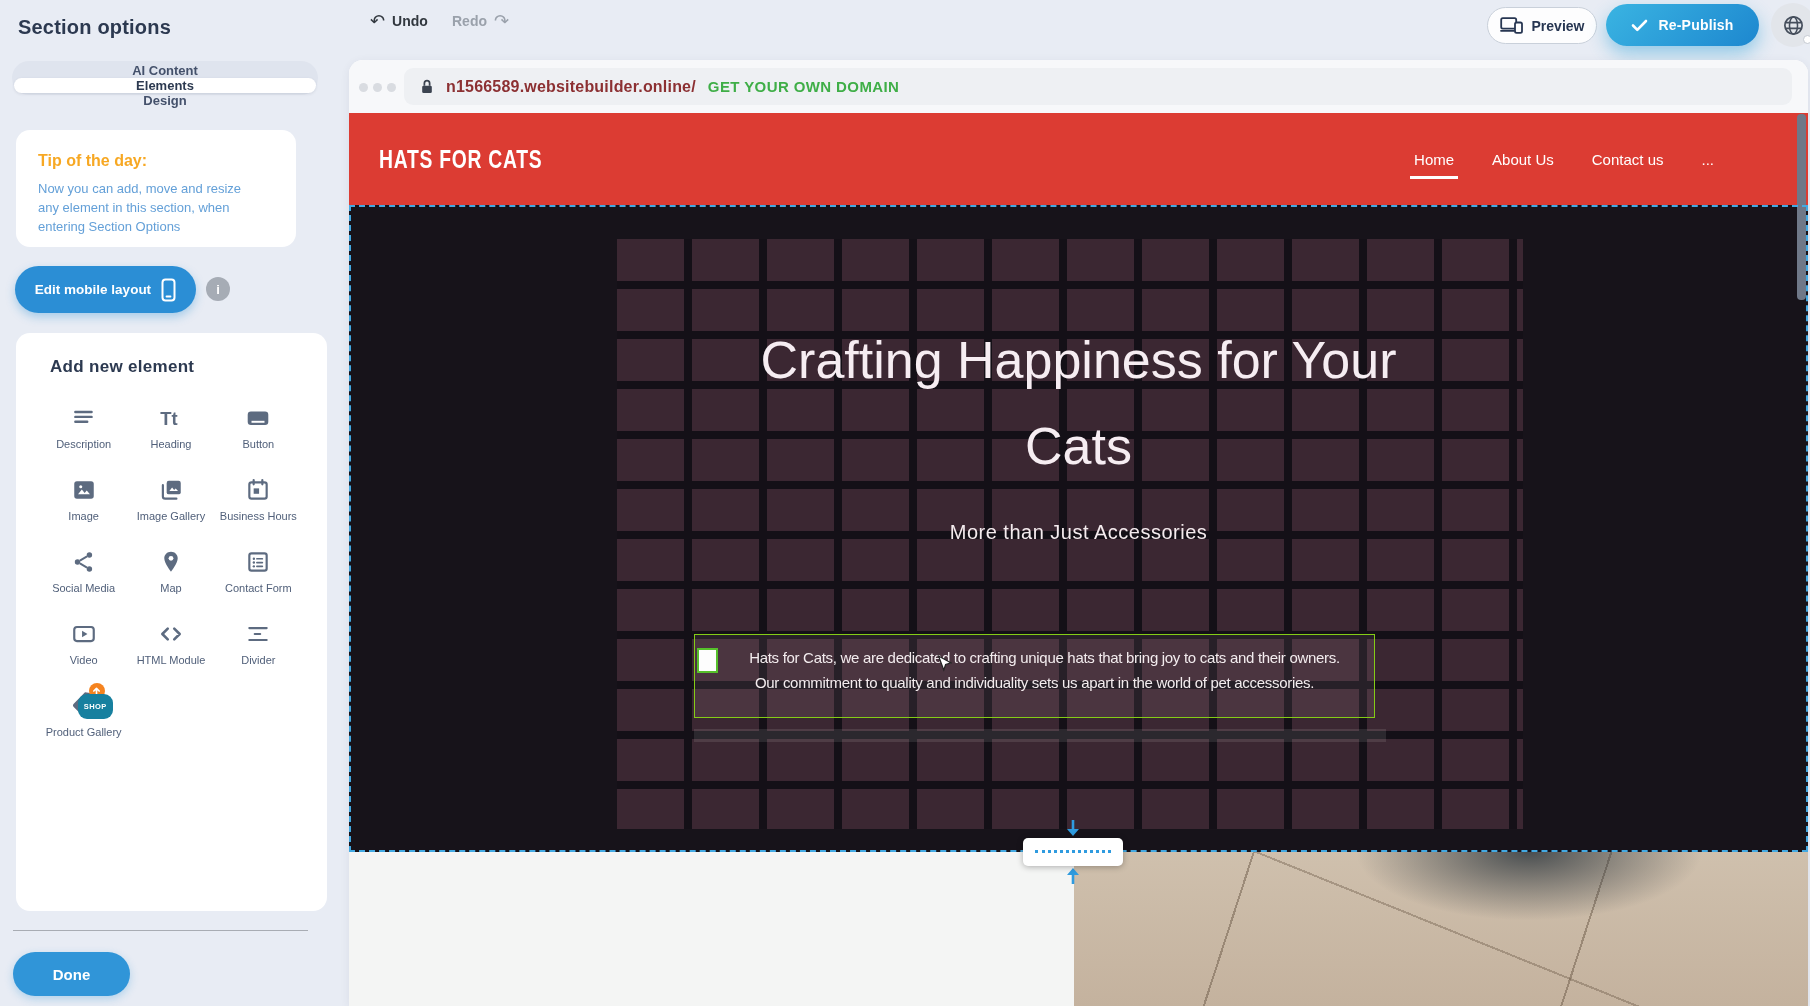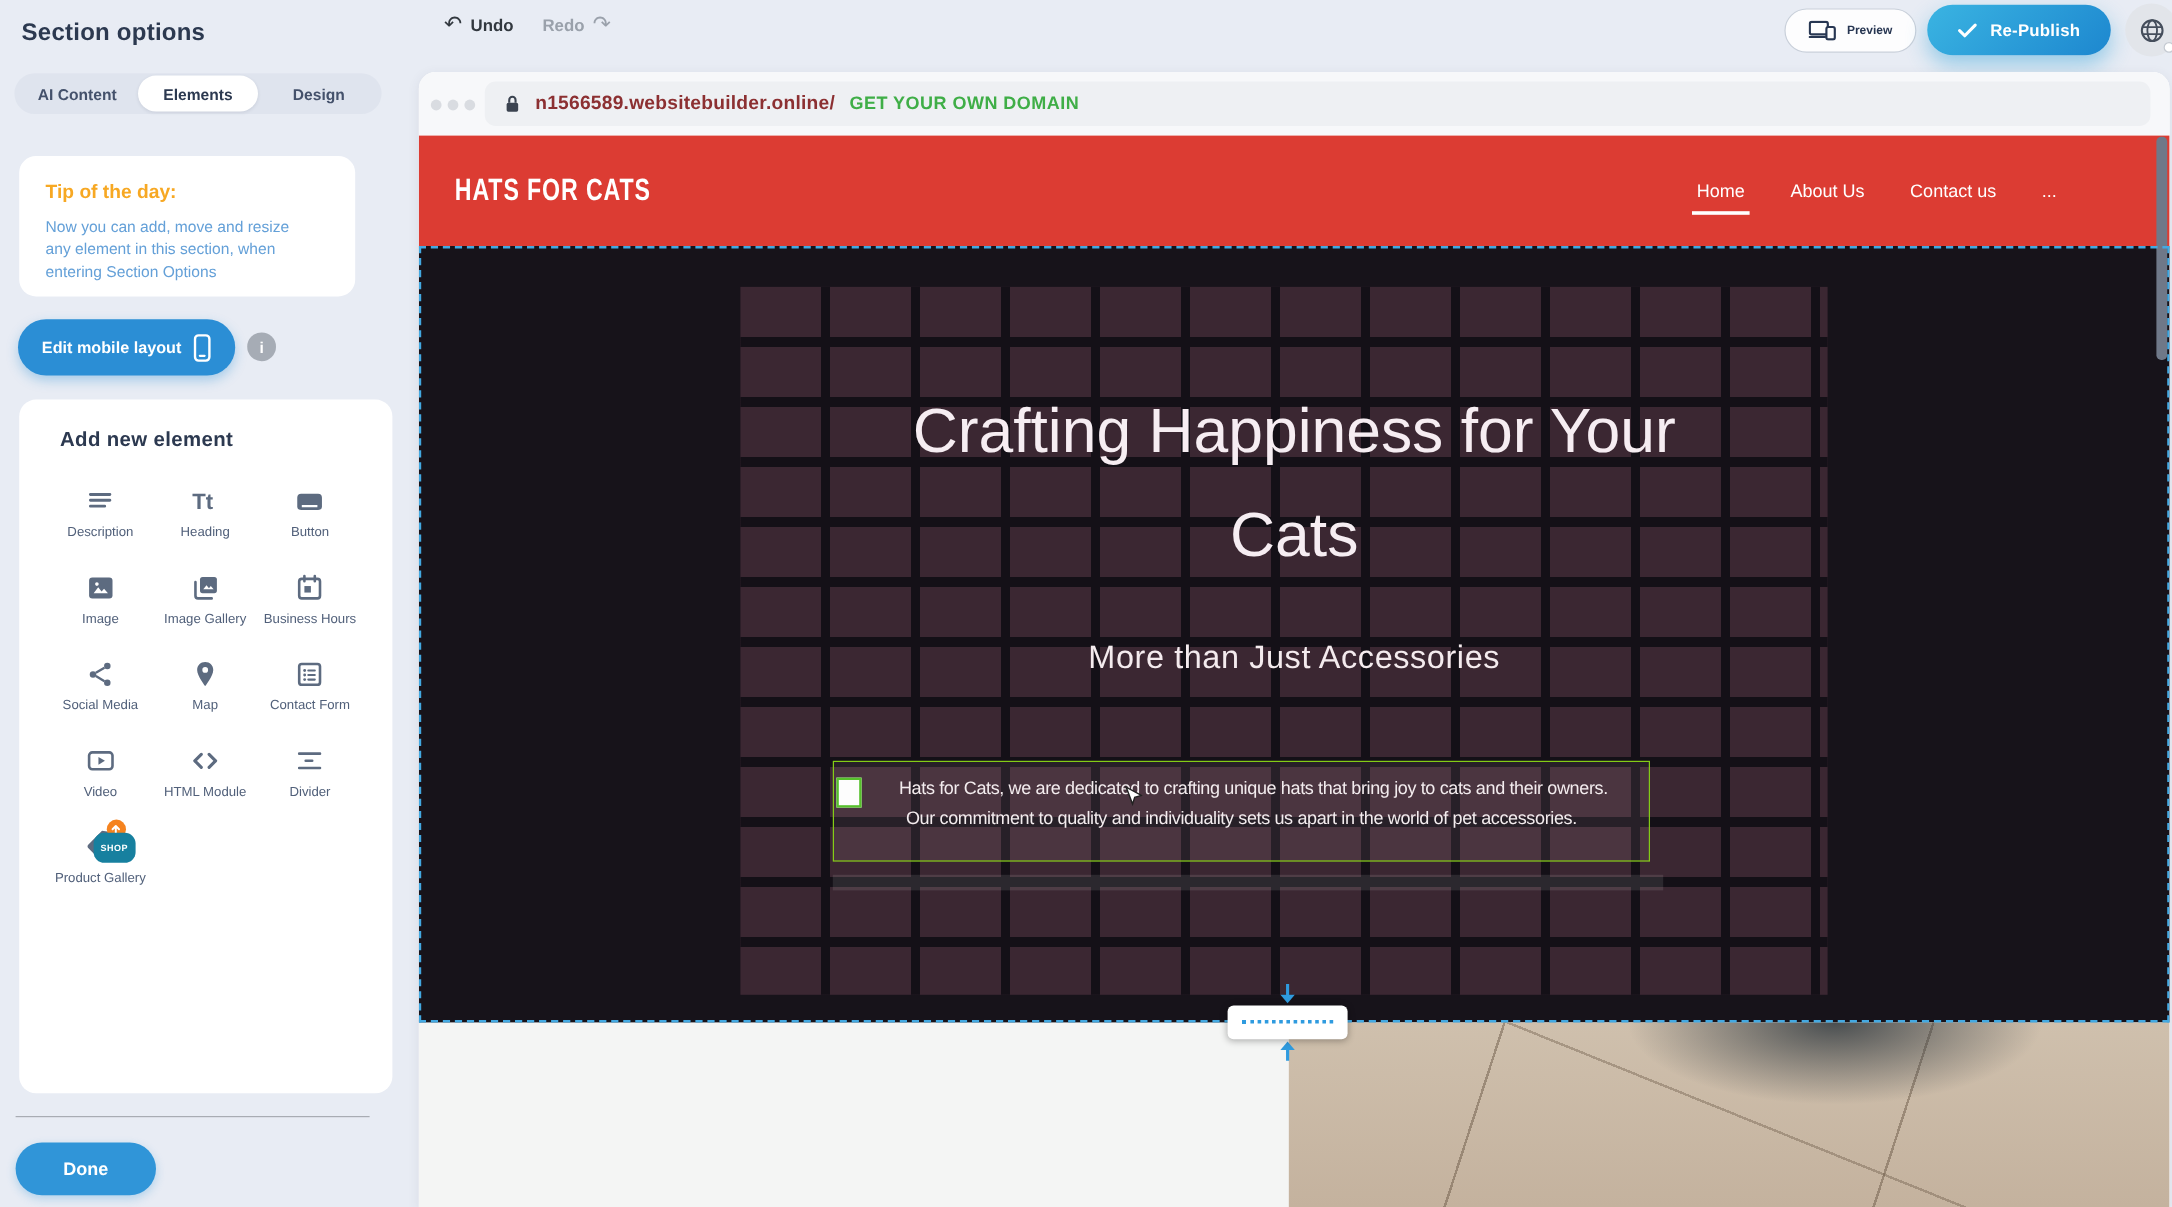--- a/index.html
+++ b/index.html
@@ -14,32 +14,32 @@
 
   
   .app-title { left:18px; top:16px; font-size:20px; font-weight:700; color:#2c3950; letter-spacing:.2px; }
   .undo-btn, .redo-btn { top:13px; display:flex; align-items:center; gap:7px; font-size:14px; font-weight:700; cursor:pointer; }
   .undo-btn { left:370px; color:#32383f; }
   .redo-btn { left:452px; color:#9aa1ab; }
   .u-arrow { font-family:"DejaVu Sans", sans-serif; font-size:18px; font-weight:400; line-height:16px; }
 
   .preview-btn { left:1487px; top:7px; width:110px; height:37px; background:#fdfdfe; border:1.5px solid #c9d0da;
     border-radius:19px; display:flex; align-items:center; justify-content:center; gap:8px; cursor:pointer; }
-  .preview-btn span { font-size:10px; font-weight:700; color:#273652; }
+  .preview-btn span { font-size:14px; font-weight:700; color:#273652; }
   .republish-btn { left:1606px; top:4px; width:153px; height:42px; border-radius:21px;
     background:linear-gradient(135deg,#3ab4e2,#1d87cf); box-shadow:0 8px 18px rgba(42,160,214,.45);
     display:flex; align-items:center; justify-content:center; gap:10px; cursor:pointer; }
   .republish-btn span { font-size:14px; font-weight:700; color:#fff; letter-spacing:.2px; }
   .globe-btn { left:1771px; top:3px; width:44px; height:44px; border-radius:50%; background:#e2e5ea;
     display:flex; align-items:center; justify-content:center; cursor:pointer; }
   .globe-badge { position:absolute; right:3px; bottom:3px; width:9px; height:9px; border-radius:50%;
     background:#fff; border:1px solid #c5cad2; }
 
   
-  .tabs { left:12px; top:61px; width:306px; height:34px; background:#dfe4ee; border-radius:17px; display:flex; padding:2px; }
+  .tabs { left:12px; top:61px; width:306px; height:34px; background:#dfe4ee; border-radius:17px; display:flex; padding:2px;flex-direction:column; }
   .tab { flex:1; display:flex; align-items:center; justify-content:center; font-size:13px; font-weight:700;
     color:#44516b; border-radius:15px; cursor:pointer; }
   .tab.active { background:#fff; box-shadow:0 1px 3px rgba(50,60,80,.12); color:#2c3950; }
 
   .tip-card { left:16px; top:130px; width:280px; height:117px; background:#fff; border-radius:14px; padding:22px 32px 0 22px; }
   .tip-title { font-size:16px; font-weight:700; color:#f7a823; margin-bottom:9px; }
   .tip-body { font-size:13px; color:#64a0d8; line-height:19px; }
 
   .edit-mobile-btn { left:15px; top:266px; width:181px; height:47px; border-radius:24px; background:#2b8ed5;
     box-shadow:0 4px 10px rgba(43,142,213,.35); display:flex; align-items:center; justify-content:center; gap:10px; cursor:pointer; }
@@ -86,22 +86,22 @@
 
   .hero { position:relative; height:647px; background:#17131a; }
   .hero-border { position:absolute; inset:0; border:2px dashed #43a9e2; pointer-events:none; z-index:6; }
   .tiles { position:absolute; left:268px; top:34px; width:906px; height:590px;
     background:
       repeating-linear-gradient(to right, transparent 0 67px, #141017 67px 75px),
       repeating-linear-gradient(to bottom, transparent 0 42px, #141017 42px 50px),
       #3b2732; }
   .hero-heading { position:absolute; left:50%; transform:translateX(-50%); top:112px; width:650px; text-align:center;
     font-size:52px; line-height:86px; font-weight:500; color:#f6edf2; z-index:3; }
-  .hero-sub { position:absolute; left:50%; transform:translateX(-50%); top:328px; width:600px; text-align:center;
-    font-size:27px; color:#f4ebee; letter-spacing:.5px; z-index:3; }
+  .hero-sub { position:absolute; left:50%; transform:translateX(-50%); top:316px; width:600px; text-align:center;
+    font-size:20px; color:#f4ebee; letter-spacing:.5px; z-index:3; }
   .desc-box { position:absolute; left:345px; top:429px; width:681px; height:84px; border:1px solid #84cc16;
     background:rgba(216,180,200,.10); z-index:4; }
   .desc-handle { position:absolute; left:2px; top:13px; width:21px; height:25px; background:#fdfdfd;
     border:2.5px solid #56c02b; cursor:pointer; }
   .desc-text { margin-top:10px; text-align:center; color:#f3ecee; font-size:15px; letter-spacing:-.3px; line-height:25px; }
   .desc-text .l1 { display:block; padding-left:20px; white-space:nowrap; }
   .desc-text .l2 { display:block; white-space:nowrap; }
   .faint-bar { position:absolute; left:345px; top:524px; width:692px; height:13px; background:rgba(255,255,255,.10); z-index:2; }
   .cursor { position:absolute; left:588px; top:450px; z-index:7; }
 

